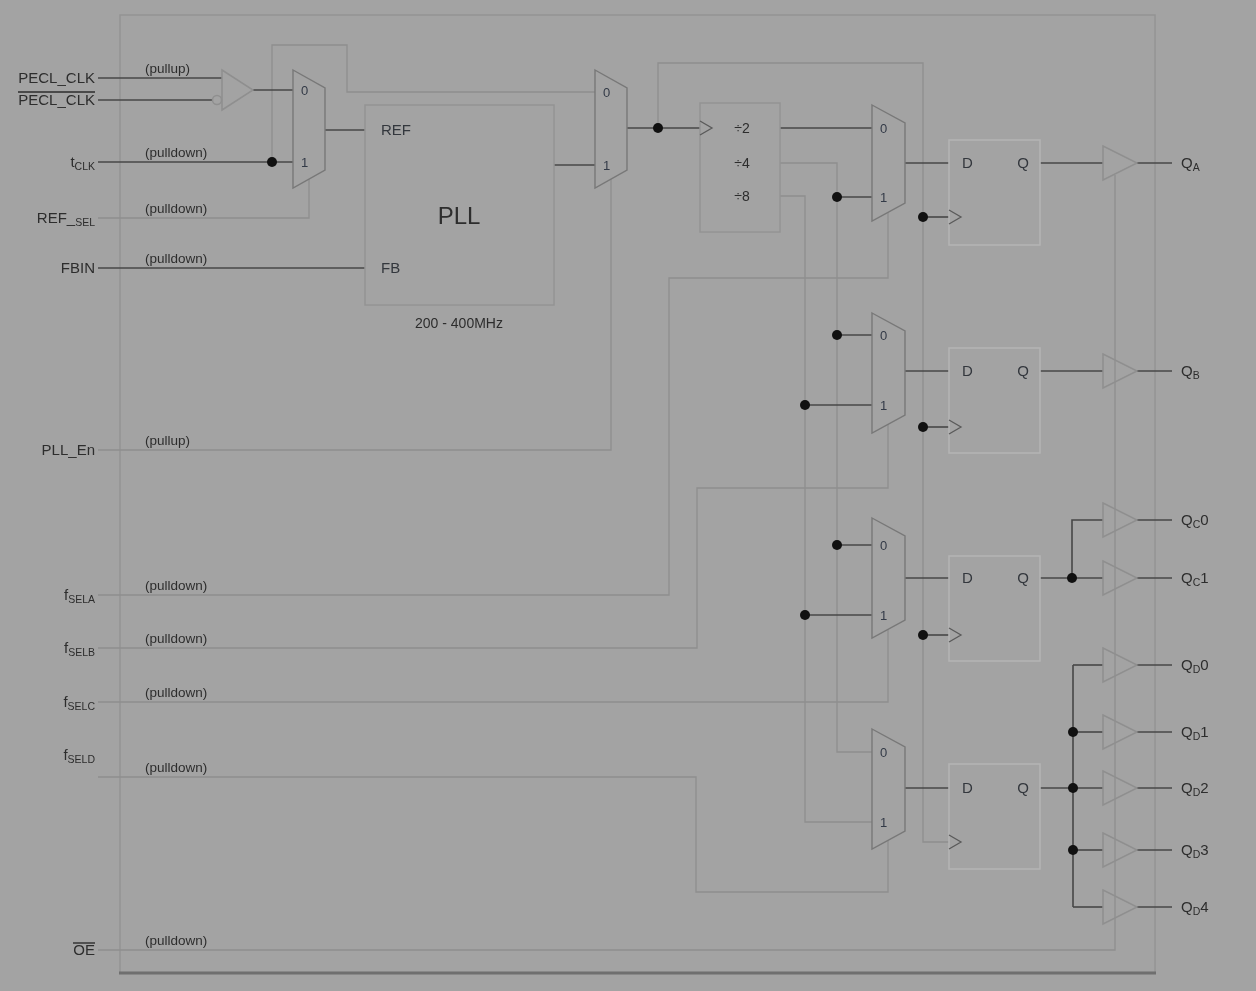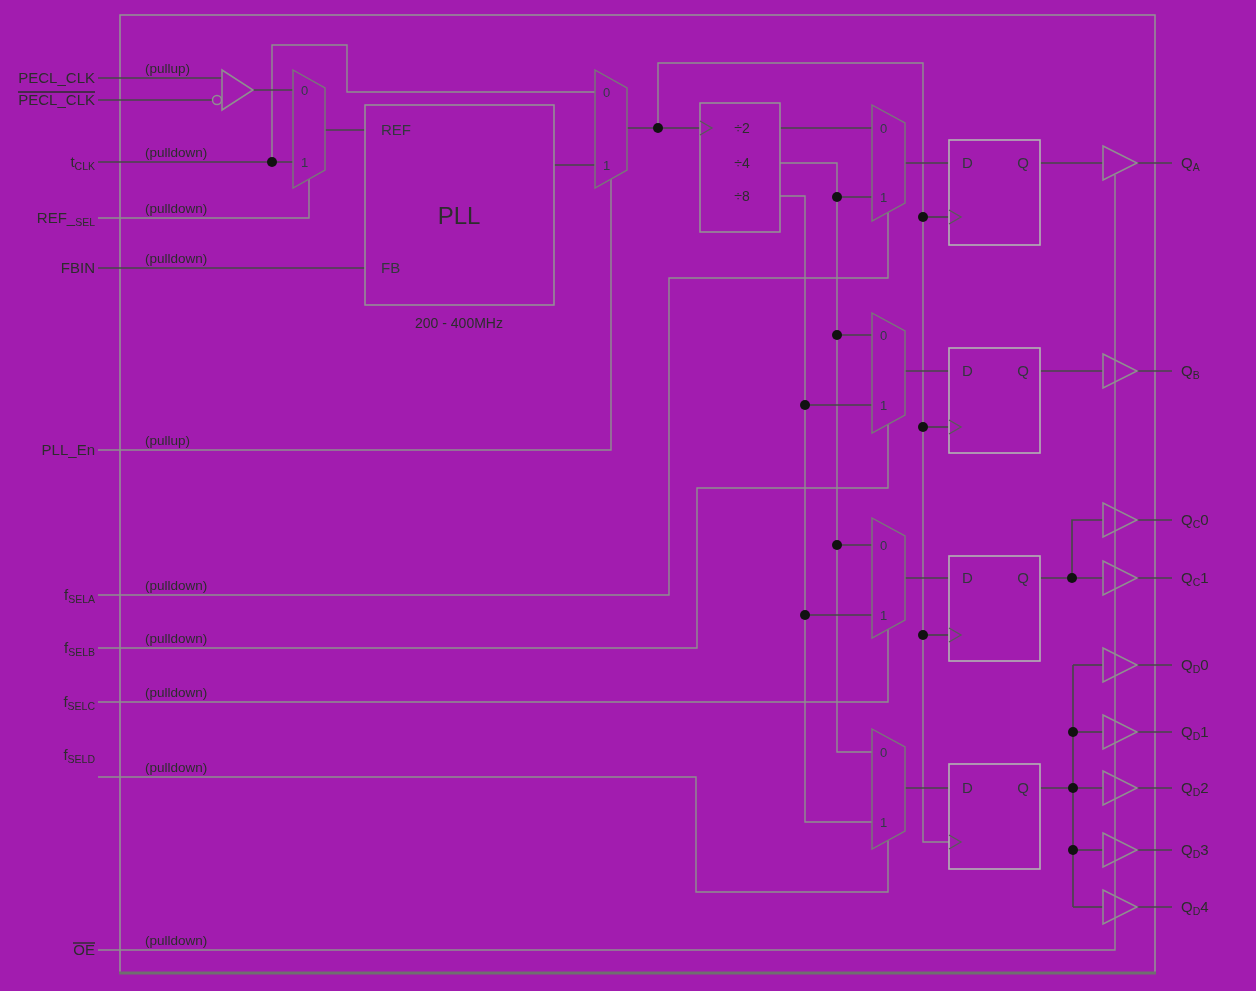--- a/index.html
+++ b/index.html
@@ -1,16 +1,16 @@
 <!DOCTYPE html>
 <html><head>
 <meta charset="utf-8">
 <style>
   html,body{margin:0;padding:0;background:#ffffff;}
-  .stage{width:1256px;height:991px;position:relative;background:#a21caf;}
+  .stage{width:1256px;height:991px;position:relative;background:#a3a3a3;}
   svg{display:block;}
   .sig{stroke:#474747;stroke-width:1.6;fill:none;}
   .ctl{stroke:#8f8f8f;stroke-width:1.4;fill:none;}
   .outline{stroke:#949494;stroke-width:1.5;fill:none;}
   .dffbox{stroke:#b3b3b3;stroke-width:1.6;fill:none;}
   .mux{stroke:#787878;stroke-width:1.4;fill:none;}
   .buf{stroke:#8f8f8f;stroke-width:1.5;fill:none;}
   .clkglyph{stroke:#5a5a5a;stroke-width:1.3;fill:none;}
   .dot{fill:#111111;stroke:none;}
   .ovl{stroke:#2d2d2d;stroke-width:1.4;}

